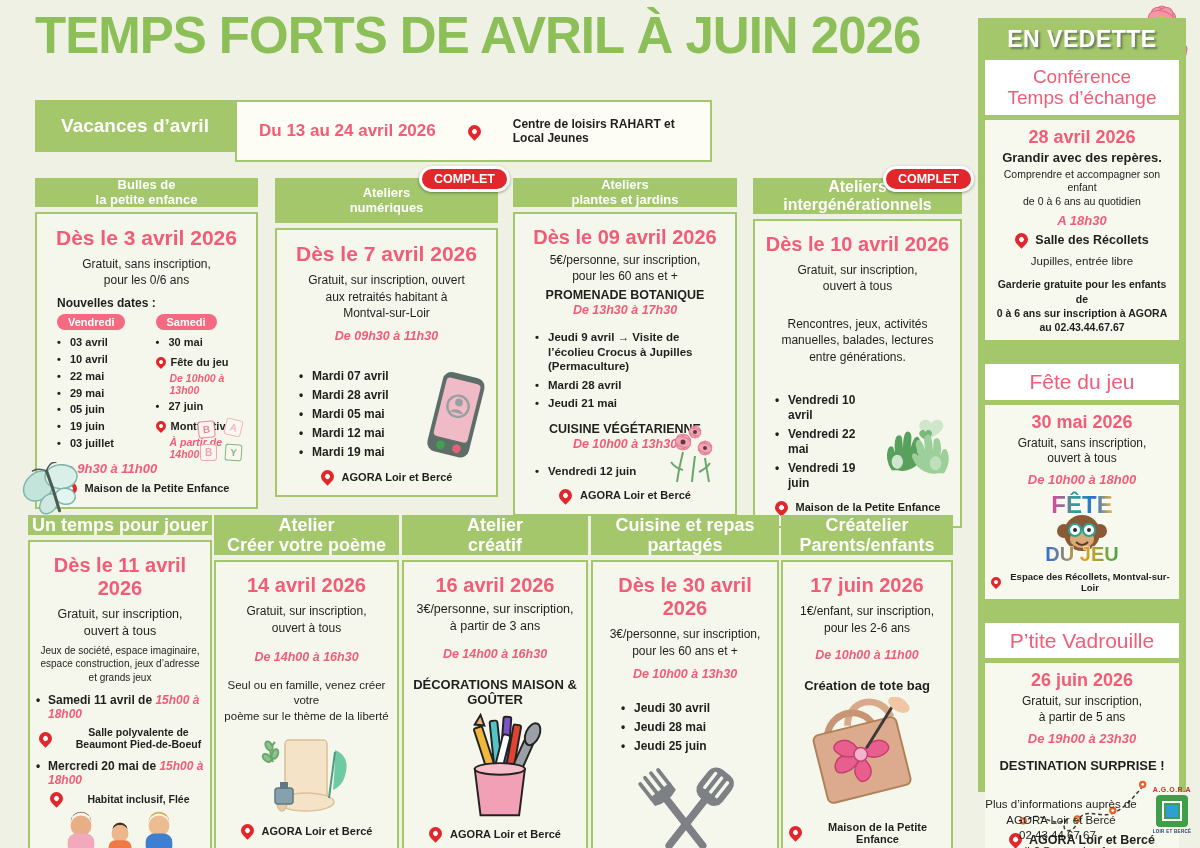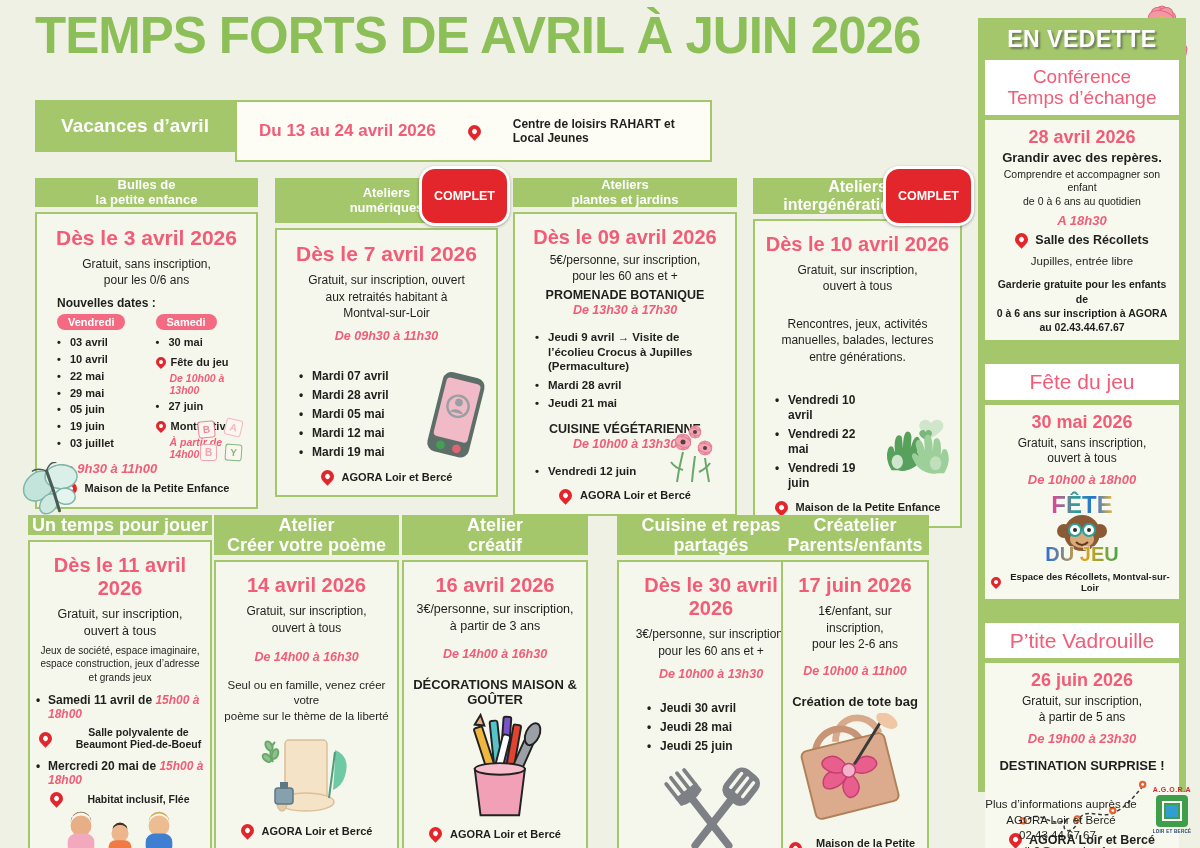--- a/index.html
+++ b/index.html
@@ -36,21 +36,21 @@
   .time{color:var(--pink);font-weight:800;font-style:italic;font-size:12.5px;text-align:center;margin-top:8px}
   .sect{font-weight:800;font-size:12.5px;margin-top:8px;text-align:center}
   .desc{font-size:12px;text-align:center;line-height:1.35;margin-top:8px}
   ul.dots{list-style:none;font-weight:800;font-size:12px;text-align:left}
   ul.dots li{position:relative;padding-left:13px;margin:4px 0;line-height:1.25}
   ul.dots li::before{content:"\2022";position:absolute;left:0}
   .loc{display:flex;align-items:center;justify-content:center;gap:8px;font-weight:800;font-size:11px;margin-top:auto;padding:6px 0 4px;text-align:center}
   .pin{display:inline-block;width:13px;height:13px;background:var(--red);border-radius:50% 50% 50% 0;transform:rotate(-45deg);flex:none}
   .pin::after{content:"";display:block;width:5px;height:5px;background:#fff;border-radius:50%;margin:4px}
   .pin.sm{width:10px;height:10px}.pin.sm::after{width:4px;height:4px;margin:3px}
-  .complet{position:absolute;top:-12px;right:-12px;background:var(--red);border:3px solid #fff;color:#fff;font-weight:800;font-size:12.5px;padding:20px 12px;border-radius:16px;z-index:6;box-shadow:0 1px 3px rgba(0,0,0,.35)}
+  .complet{position:absolute;top:-12px;right:-12px;background:var(--red);border:3px solid #fff;color:#fff;font-weight:800;font-size:12.5px;padding:3px 12px;border-radius:16px;z-index:6;box-shadow:0 1px 3px rgba(0,0,0,.35)}
 
   
   .ndates{font-weight:800;font-size:12px;margin-top:8px;align-self:flex-start;padding-left:14px}
   .cols{display:flex;width:100%;margin-top:4px}
   .col{flex:1;display:flex;flex-direction:column;align-items:flex-start;padding-left:14px}
   .daybadge{background:#f46a80;color:#fff;font-weight:800;font-size:11px;padding:2px 11px;border-radius:10px;margin-bottom:3px}
   .col ul.dots{font-size:11px}
   .col ul.dots li{margin:3px 0}
   .pin-inline{display:flex;align-items:center;gap:5px;font-weight:800;font-size:11px;margin:3px 0}
   .mini-time{color:var(--pink);font-style:italic;font-weight:800;font-size:10.5px;margin:1px 0 1px 14px}
@@ -427,21 +427,21 @@
         <ellipse cx="58" cy="58" rx="26" ry="6" fill="#f7bdcb"></ellipse>
       </g>
     </svg>
     <div class="loc">
         <span class="pin"></span>
         <span>AGORA Loir et Bercé</span>
       </div>
   </div>
 </div>
 
-<div class="card row2" style="left:617px;width:188px">
+<div class="card row2" style="left:591px;width:188px">
   <div class="card-head">Cuisine et repas
 partagés</div>
   <div class="card-body">
     <div class="date">Dès le 30 avril 2026</div>
     <div class="info pre">3€/personne, sur inscription,
 pour les 60 ans et +</div>
     <div class="time">De 10h00 à 13h30</div>
     <ul class="dots" style="margin-top:16px;align-self:flex-start;padding-left:22px">
       <li>Jeudi 30 avril</li>
       <li>Jeudi 28 mai</li>
@@ -463,21 +463,21 @@
           <rect x="56" y="8" width="3.5" height="22" rx="1.5" fill="#f5f7ec"></rect>
             <rect x="64" y="8" width="3.5" height="22" rx="1.5" fill="#f5f7ec"></rect>
             <rect x="72" y="8" width="3.5" height="22" rx="1.5" fill="#f5f7ec"></rect>
         </g>
       </g>
     </svg>
 
   </div>
 </div>
 
-<div class="card row2" style="left:781px;width:148px">
+<div class="card row2" style="left:781px;width:172px">
   <div class="card-head">Créatelier
 Parents/enfants</div>
   <div class="card-body">
     <div class="date">17 juin 2026</div>
     <div class="info pre">1€/enfant, sur inscription,
 pour les 2-6 ans</div>
     <div class="time" style="margin-top:12px">De 10h00 à 11h00</div>
     <div class="sect" style="margin-top:16px;font-size:13px">Création de tote bag</div>
     <svg style="margin-top:4px" width="140" height="118" viewBox="0 0 140 122">
       <g transform="rotate(-14 62 70)">

